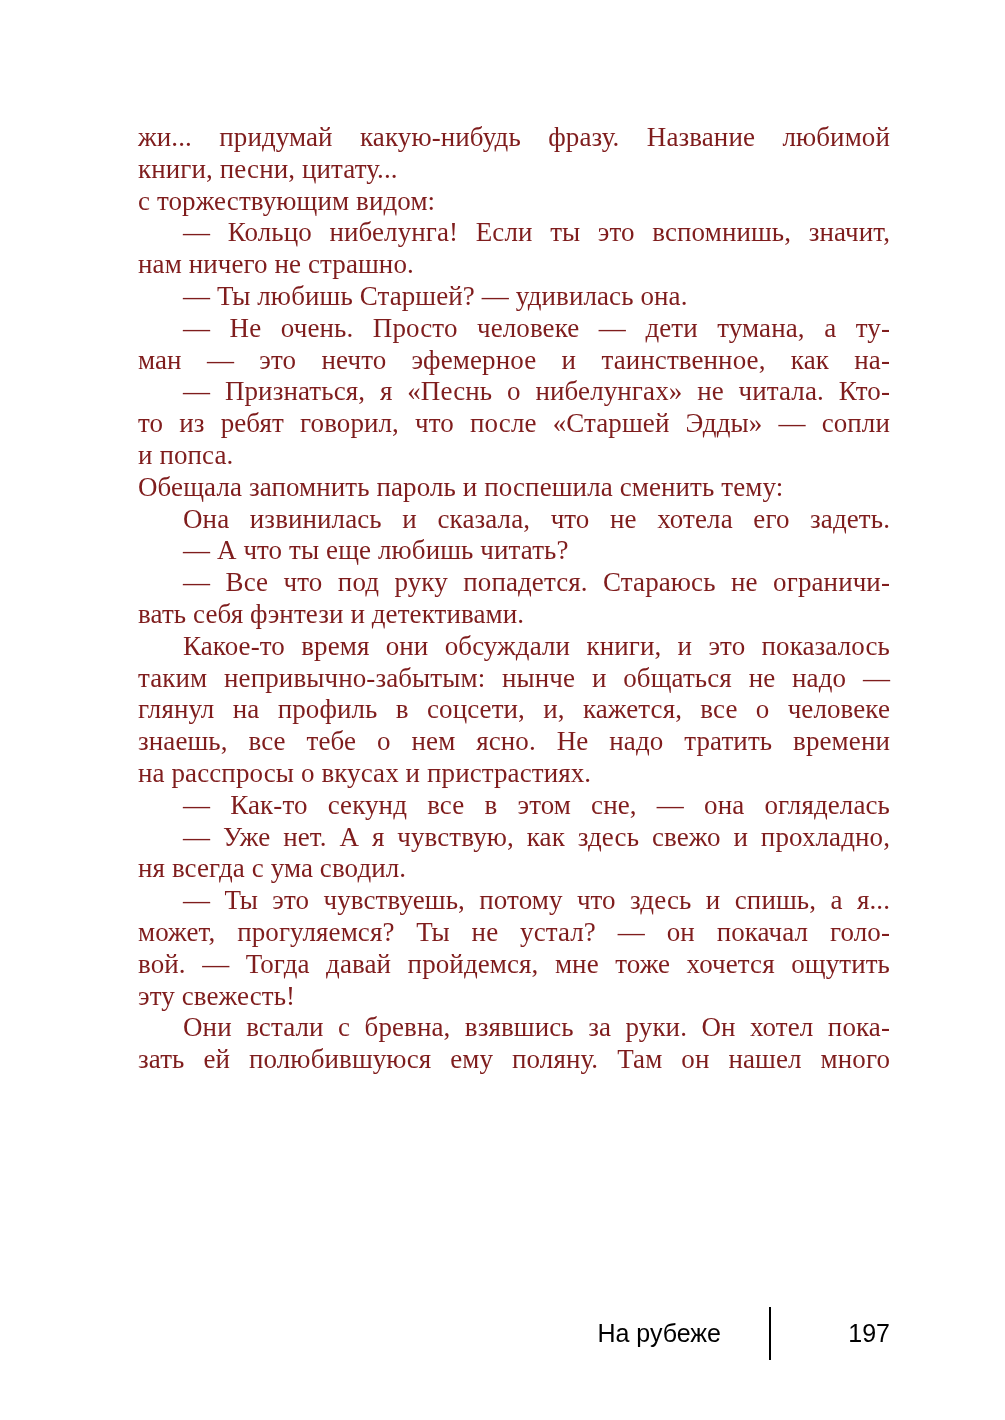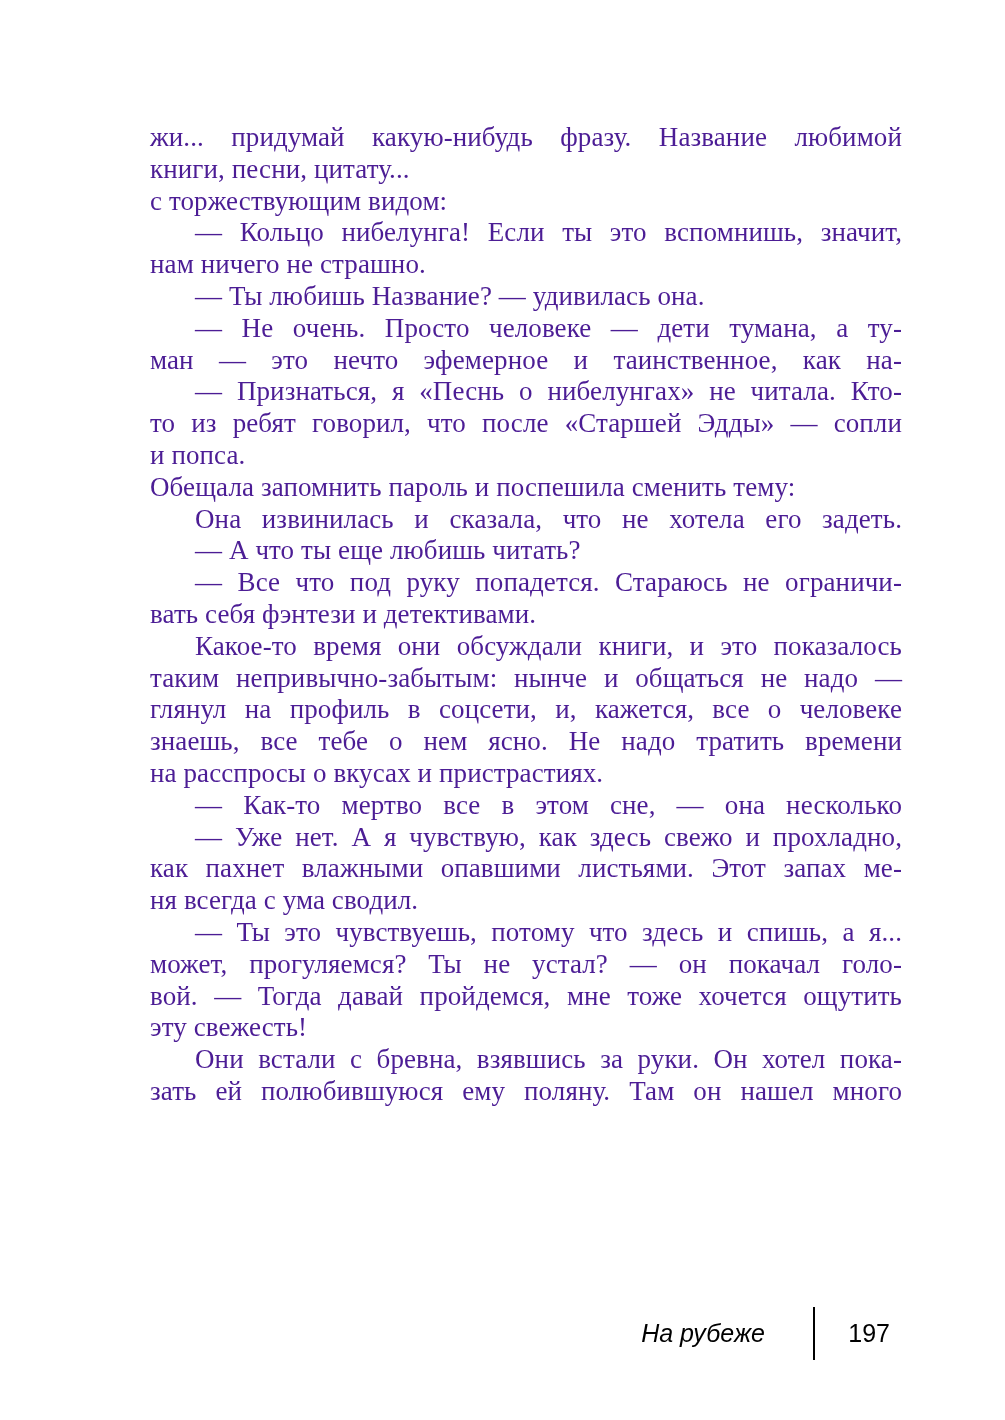--- a/index.html
+++ b/index.html
@@ -16,23 +16,22 @@
     background: #ffffff;
   }
   .text-block {
     position: absolute;
     left: 138px;
     top: 122px;
     width: 752px;
     font-family: "Liberation Serif", serif;
     font-size: 27px;
     line-height: 31.8px;
-    color: #4c1d95;
+    color: #7f1d1d;
     letter-spacing: 0.1px;
-    margin-left: 12px;
   }
   .para { margin: 0; padding: 0; }
   .line {
     text-align: justify;
     text-align-last: justify;
   }
   .line.last {
     text-align-last: left;
   }
   .line.first-indent {
@@ -46,53 +45,53 @@
     height: 53px;
     display: flex;
     align-items: center;
     justify-content: flex-end;
     font-family: "Liberation Sans", sans-serif;
     font-size: 25px;
     color: #000000;
   }
   .footer .running-title {
     white-space: nowrap;
-    font-style: italic;
   }
   .footer .sep {
     width: 2px;
     height: 53px;
     background: #000000;
     margin-left: 48px;
     flex: 0 0 auto;
   }
   .footer .page-number {
     width: 75px;
     text-align: right;
     white-space: nowrap;
+    padding-left: 44px;
   }
 </style>
 </head>
 <body>
 
 <div class="page">
   <div class="text-block" id="text-block">
       <div class="para">
         <div class="line">жи... придумай какую-нибудь фразу. Название любимой</div>
         <div class="line last">книги, песни, цитату...</div>
       </div>
       <div class="para">
         <div class="line last">с торжествующим видом:</div>
       </div>
       <div class="para">
         <div class="line first-indent">— Кольцо нибелунга! Если ты это вспомнишь, значит,</div>
         <div class="line last">нам ничего не страшно.</div>
       </div>
       <div class="para">
-        <div class="line last first-indent">— Ты любишь Название? — удивилась она.</div>
+        <div class="line last first-indent">— Ты любишь Старшей? — удивилась она.</div>
       </div>
       <div class="para">
         <div class="line first-indent">— Не очень. Просто человеке — дети тумана, а ту-</div>
         <div class="line">ман — это нечто эфемерное и таинственное, как на-</div>
       </div>
       <div class="para">
         <div class="line first-indent">— Признаться, я «Песнь о нибелунгах» не читала. Кто-</div>
         <div class="line">то из ребят говорил, что после «Старшей Эдды» — сопли</div>
         <div class="line last">и попса.</div>
       </div>
@@ -108,25 +107,24 @@
         <div class="line last">вать себя фэнтези и детективами.</div>
       </div>
       <div class="para">
         <div class="line first-indent">Какое-то время они обсуждали книги, и это показалось</div>
         <div class="line">таким непривычно-забытым: нынче и общаться не надо —</div>
         <div class="line">глянул на профиль в соцсети, и, кажется, все о человеке</div>
         <div class="line">знаешь, все тебе о нем ясно. Не надо тратить времени</div>
         <div class="line last">на расспросы о вкусах и пристрастиях.</div>
       </div>
       <div class="para">
-        <div class="line first-indent">— Как-то мертво все в этом сне, — она несколько</div>
+        <div class="line first-indent">— Как-то секунд все в этом сне, — она огляделась</div>
       </div>
       <div class="para">
         <div class="line first-indent">— Уже нет. А я чувствую, как здесь свежо и прохладно,</div>
-        <div class="line">как пахнет влажными опавшими листьями. Этот запах ме-</div>
         <div class="line last">ня всегда с ума сводил.</div>
       </div>
       <div class="para">
         <div class="line first-indent">— Ты это чувствуешь, потому что здесь и спишь, а я...</div>
         <div class="line">может, прогуляемся? Ты не устал? — он покачал голо-</div>
         <div class="line">вой. — Тогда давай пройдемся, мне тоже хочется ощутить</div>
         <div class="line last">эту свежесть!</div>
       </div>
       <div class="para">
         <div class="line first-indent">Они встали с бревна, взявшись за руки. Он хотел пока-</div>

